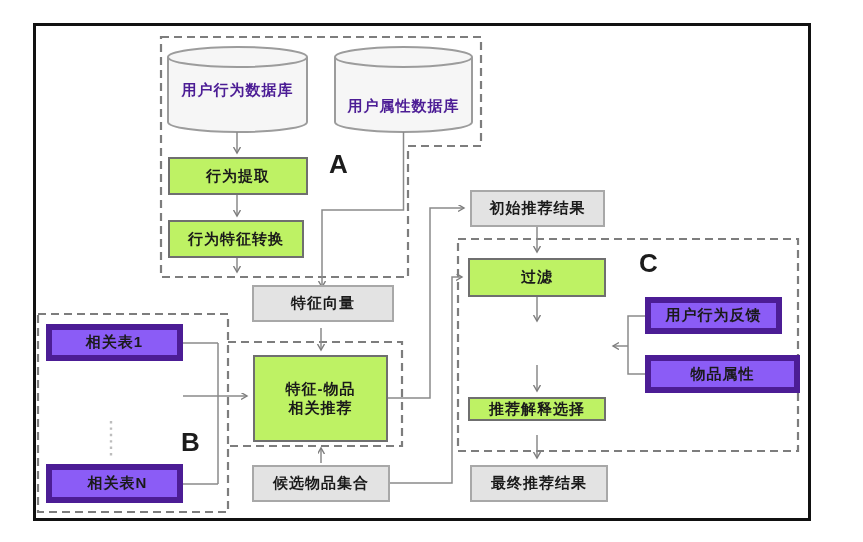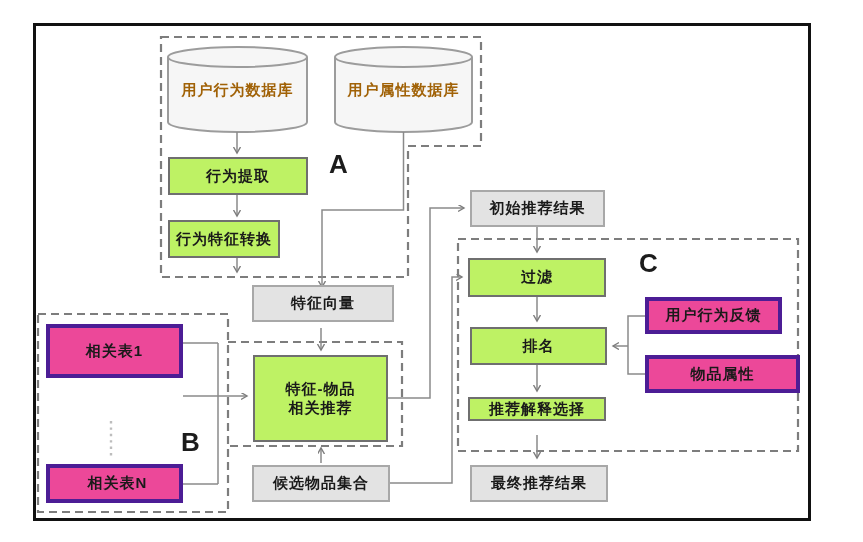--- a/index.html
+++ b/index.html
@@ -22,24 +22,24 @@
     position:absolute;
     box-sizing:border-box;
     display:flex;flex-direction:column;
     align-items:center;justify-content:center;
     font-size:15px;font-weight:700;color:#1a1a1a;
     text-align:center;line-height:1.25;
     letter-spacing:1px;
   }
   .tier-process{background:#bef264;border:2px solid #6f6f6f;}
   .tier-io{background:#e3e3e3;border:2px solid #a8a8a8;}
-  .tier-light{background:#ec4899;border:4px solid #4c1d95;}
+  .tier-light{background:#8b5cf6;border:6px solid #4c1d95;}
   .cyl-label{
     position:absolute;display:flex;align-items:center;justify-content:center;
-    font-size:15px;font-weight:700;color:#a16207;letter-spacing:1px;
+    font-size:15px;font-weight:700;color:#4c1d95;letter-spacing:1px;
   }
   .group-label{
     position:absolute;
     font-size:26px;font-weight:700;color:#1c1c1c;
   }
 </style>
 </head>
 <body>
 
 <div id="stage">
@@ -87,45 +87,44 @@
       <path marker-end="url(#arr)" d="M537,227 V252"></path>
       <path marker-end="url(#arr)" d="M537,297 V321"></path>
       <path marker-end="url(#arr)" d="M537,365 V391"></path>
       <path marker-end="url(#arr)" d="M537,435 V458"></path>
       <path d="M645,316 H628 V374 H645"></path>
       <path marker-end="url(#arr)" d="M628,346 H613"></path>
     </g>
   </svg>
 
   <div class="cyl-label" style="left:168px;top:75px;width:139px;height:30px;">用户行为数据库</div>
-  <div class="cyl-label" style="left:335px;top:75px;width:137px;height:30px;">用户属性数据库</div>
+  <div class="cyl-label" style="left:335px;top:91px;width:137px;height:30px;">用户属性数据库</div>
 
   <div class="node tier-process" style="left:168px;top:157px;width:140px;height:38px;">行为提取</div>
 
-  <div class="node tier-process" style="left:168px;top:220px;width:112px;height:38px;">行为特征转换</div>
+  <div class="node tier-process" style="left:168px;top:220px;width:136px;height:38px;">行为特征转换</div>
 
   <div class="node tier-io" style="left:252px;top:285px;width:142px;height:37px;">特征向量</div>
 
-  <div class="node tier-light" style="left:46px;top:324px;width:137px;height:54px;">相关表1</div>
+  <div class="node tier-light" style="left:46px;top:324px;width:137px;height:37px;">相关表1</div>
 
 
   <div class="node tier-light" style="left:46px;top:464px;width:137px;height:39px;padding-left:6px;">相关表N</div>
 
   <div class="node tier-process" style="left:253px;top:355px;width:135px;height:87px;">
     <span>特征-物品</span>
     <span>相关推荐</span>
   </div>
 
   <div class="node tier-io" style="left:252px;top:465px;width:138px;height:37px;">候选物品集合</div>
 
   <div class="node tier-io" style="left:470px;top:190px;width:135px;height:37px;">初始推荐结果</div>
 
   <div class="node tier-process" style="left:468px;top:258px;width:138px;height:39px;">过滤</div>
 
-  <div class="node tier-process" style="left:470px;top:327px;width:137px;height:38px;">排名</div>
 
   <div class="node tier-process" style="left:468px;top:397px;width:138px;height:24px;">推荐解释选择</div>
 
   <div class="node tier-io" style="left:470px;top:465px;width:138px;height:37px;">最终推荐结果</div>
 
   <div class="node tier-light" style="left:645px;top:297px;width:137px;height:37px;">用户行为反馈</div>
 
   <div class="node tier-light" style="left:645px;top:355px;width:155px;height:38px;">物品属性</div>
 
   <div class="group-label" style="left:329px;top:149px;">A</div>

